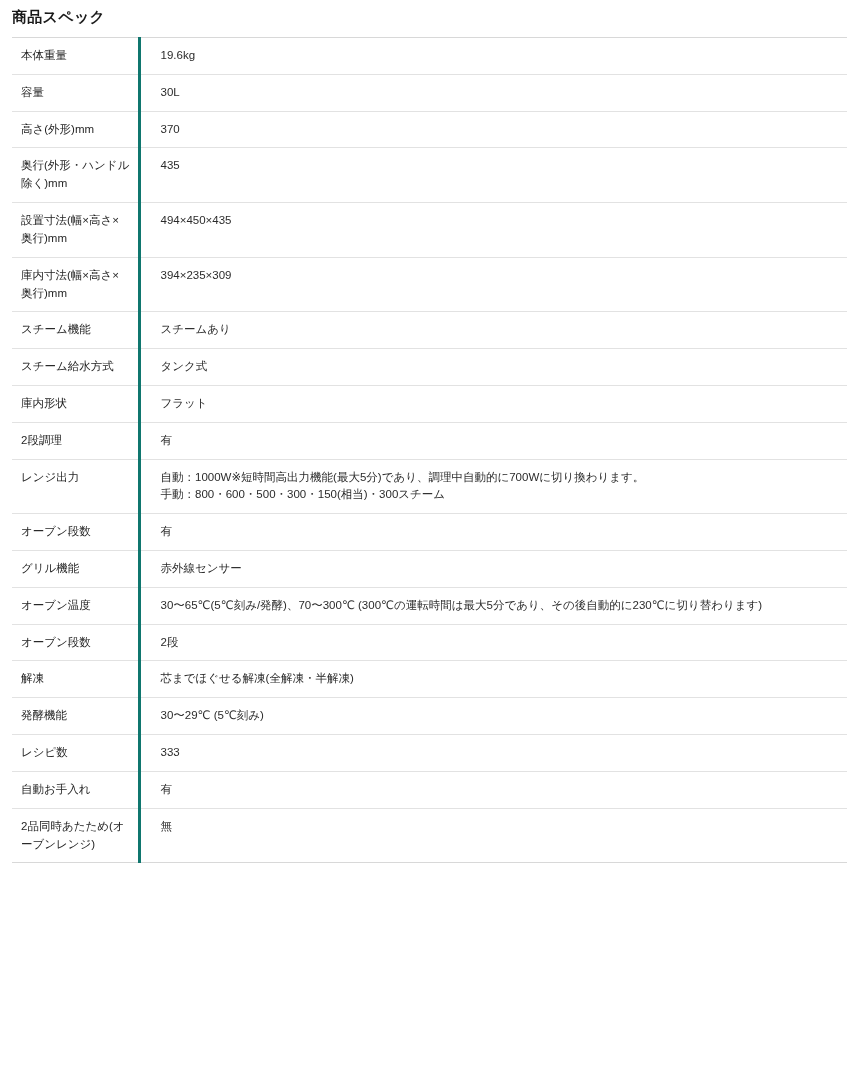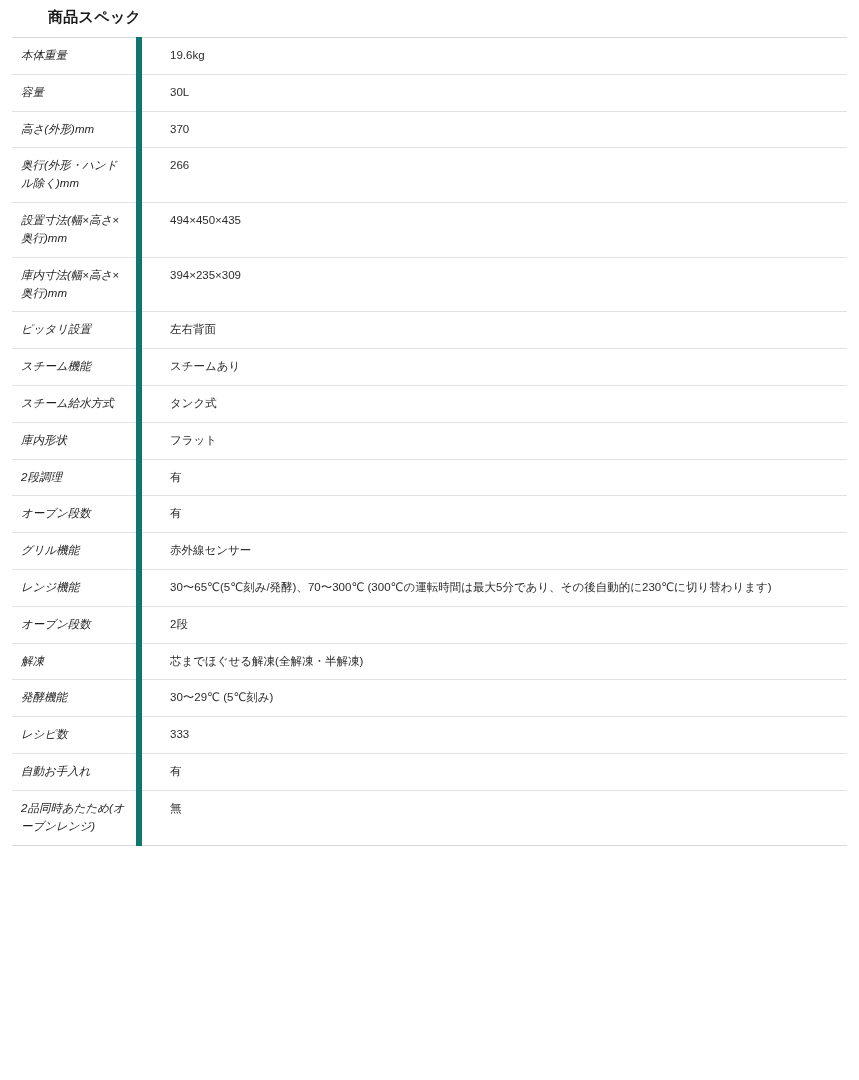--- a/index.html
+++ b/index.html
@@ -15,23 +15,22 @@
     -webkit-font-smoothing: antialiased;
   }
   .page {
     width: 859px;
     padding: 0;
   }
   .page-title {
     font-size: 15px;
     font-weight: bold;
     color: #1a1a1a;
-    padding: 8px 12px 10px 28px;
+    padding: 8px 12px 10px 12px;
     letter-spacing: 0.02em;
-    margin-left: 20px;
   }
   .spec-table-wrap {
     padding: 0 12px;
   }
   table.spec-table {
     width: 835px;
     border-collapse: collapse;
     table-layout: fixed;
     font-size: 11.5px;
     line-height: 1.55;
@@ -48,27 +47,26 @@
   table.spec-table th,
   table.spec-table td {
     vertical-align: top;
     padding: 9px 8px 9px 9px;
     font-weight: normal;
     text-align: left;
     color: #2b2b2b;
   }
   table.spec-table th {
     width: 127px;
-    border-right: 6px solid #0f766e;
+    border-right: 3px solid #0f766e;
     color: #1f1f1f;
     word-break: break-all;
-    font-style: italic;
   }
   table.spec-table td {
-    padding-left: 28px;
+    padding-left: 20px;
     white-space: pre-line;
   }
 </style>
 </head>
 <body>
 
 <div class="page">
 
   <div class="page-title">商品スペック</div>
 
@@ -82,60 +80,61 @@
           <tr>
             <th>容量</th>
             <td>30L</td>
           </tr>
           <tr>
             <th>高さ(外形)mm</th>
             <td>370</td>
           </tr>
           <tr>
             <th>奥行(外形・ハンドル除く)mm</th>
-            <td>266</td>
+            <td>435</td>
           </tr>
           <tr>
             <th>設置寸法(幅×高さ×奥行)mm</th>
             <td>494×450×435</td>
           </tr>
           <tr>
             <th>庫内寸法(幅×高さ×奥行)mm</th>
             <td>394×235×309</td>
-          </tr>
-          <tr>
-            <th>ピッタリ設置</th>
-            <td>左右背面</td>
           </tr>
           <tr>
             <th>スチーム機能</th>
             <td>スチームあり</td>
           </tr>
           <tr>
             <th>スチーム給水方式</th>
             <td>タンク式</td>
           </tr>
           <tr>
             <th>庫内形状</th>
             <td>フラット</td>
           </tr>
           <tr>
             <th>2段調理</th>
             <td>有</td>
           </tr>
           <tr>
+            <th>レンジ出力</th>
+            <td>自動：1000W※短時間高出力機能(最大5分)であり、調理中自動的に700Wに切り換わります。
+手動：800・600・500・300・150(相当)・300スチーム</td>
+          </tr>
+          <tr>
             <th>オーブン段数</th>
             <td>有</td>
           </tr>
           <tr>
             <th>グリル機能</th>
             <td>赤外線センサー</td>
           </tr>
           <tr>
-            <th>レンジ機能</th>
+            <th>オーブン温度</th>
             <td>30〜65℃(5℃刻み/発酵)、70〜300℃ (300℃の運転時間は最大5分であり、その後自動的に230℃に切り替わります)</td>
           </tr>
           <tr>
             <th>オーブン段数</th>
             <td>2段</td>
           </tr>
           <tr>
             <th>解凍</th>
             <td>芯までほぐせる解凍(全解凍・半解凍)</td>
           </tr>

